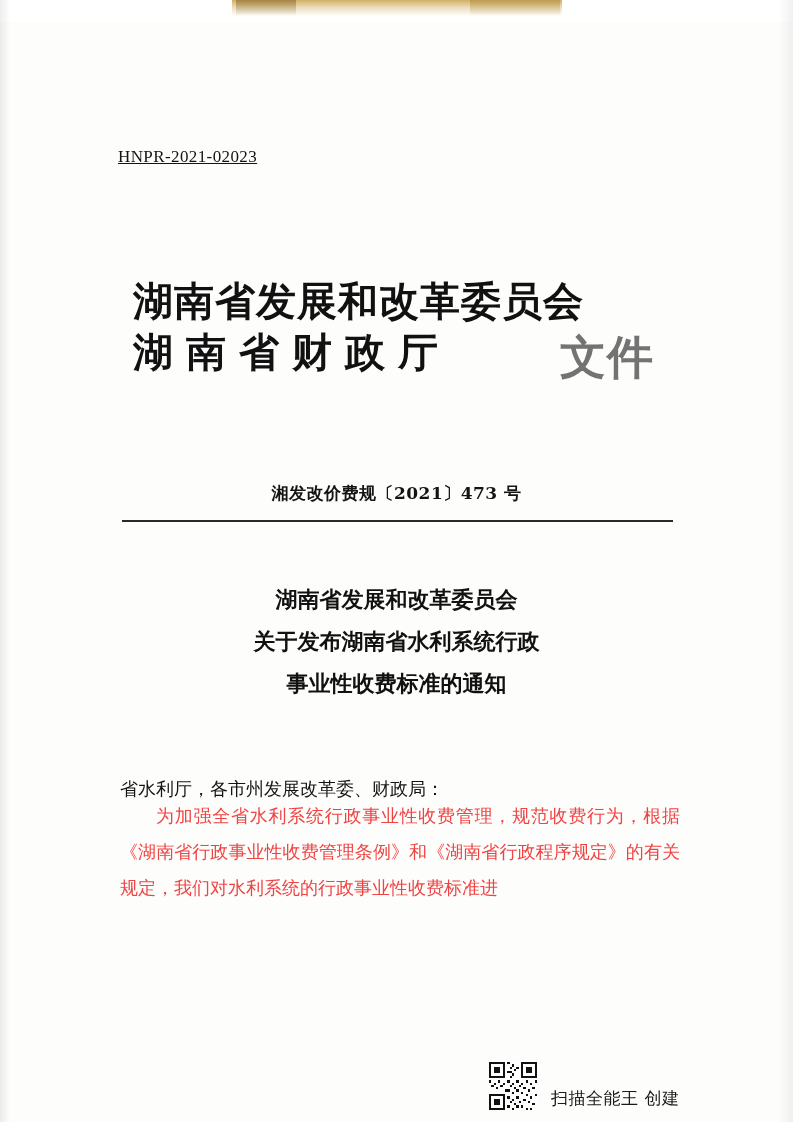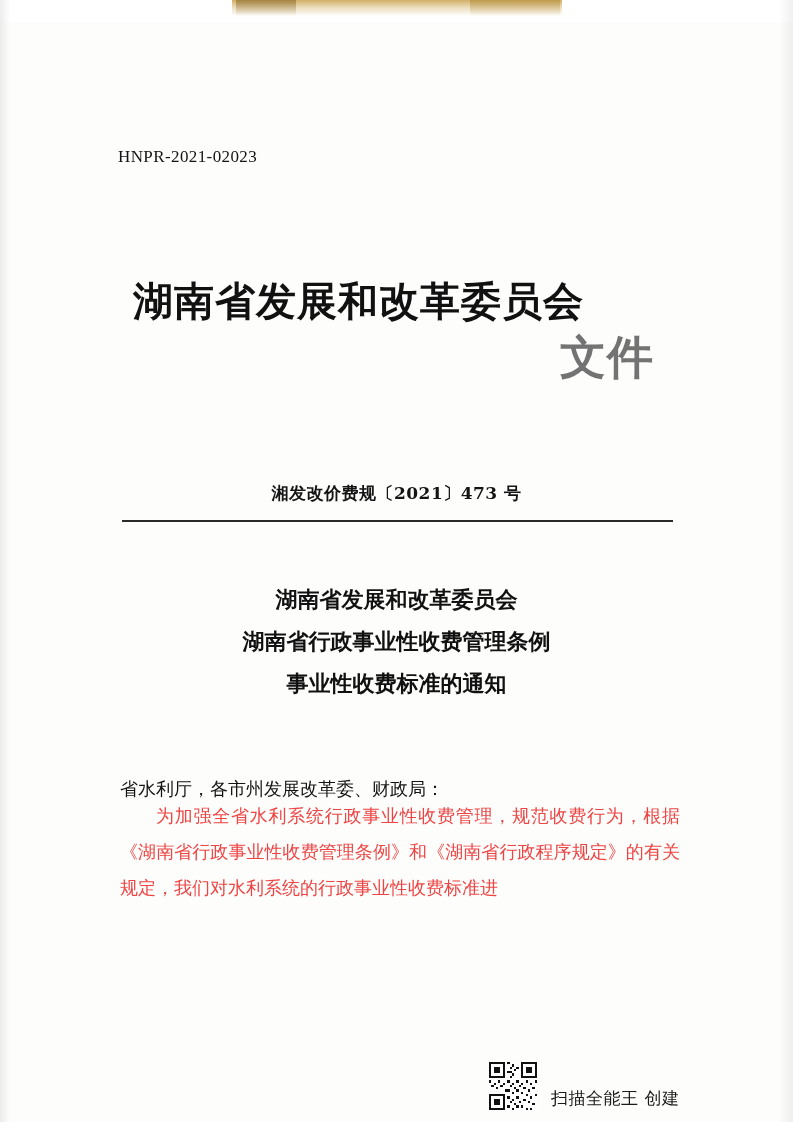--- a/index.html
+++ b/index.html
@@ -67,20 +67,21 @@
   }
 
   .doc-number {
     position: absolute;
     left: 118px;
     top: 147px;
     font-family: "Liberation Serif", serif;
     font-size: 17px;
     letter-spacing: 0.4px;
     color: #141414;
+    text-decoration: underline;
   }
 
   .masthead {
     position: absolute;
     left: 133px;
     top: 281px;
     width: 540px;
   }
   .masthead-line {
     font-family: "DejaVu Serif", serif;
@@ -207,30 +208,31 @@
     <div class="scan-top-smudge b"></div>
     <div class="scan-top-smudge c"></div>
   </div>
   <div class="edge-shadow-left"></div>
   <div class="edge-shadow-right"></div>
 
   <div class="doc-number">HNPR-2021-02023</div>
 
   <div class="masthead">
     <div class="masthead-line masthead-line1">湖南省发展和改革委员会</div>
+    <div class="masthead-line masthead-line2">湖南省财政厅</div>
     <div class="masthead-wen">文件</div>
   </div>
 
   <div class="doc-ref">湘发改价费规〔2021〕473 号</div>
 
   <div class="rule"></div>
 
   <div class="title-block">
     <div class="title-line">湖南省发展和改革委员会</div>
-    <div class="title-line">湖南省行政事业性收费管理条例</div>
+    <div class="title-line">关于发布湖南省水利系统行政</div>
     <div class="title-line">事业性收费标准的通知</div>
   </div>
 
   <div class="body-text">
     <div class="salutation">省水利厅，各市州发展改革委、财政局：</div>
     <div class="para">为加强全省水利系统行政事业性收费管理，规范收费行为，根据《湖南省行政事业性收费管理条例》和《湖南省行政程序规定》的有关规定，我们对水利系统的行政事业性收费标准进</div>
   </div>
 
   <div class="footer">
     <span class="qr">

